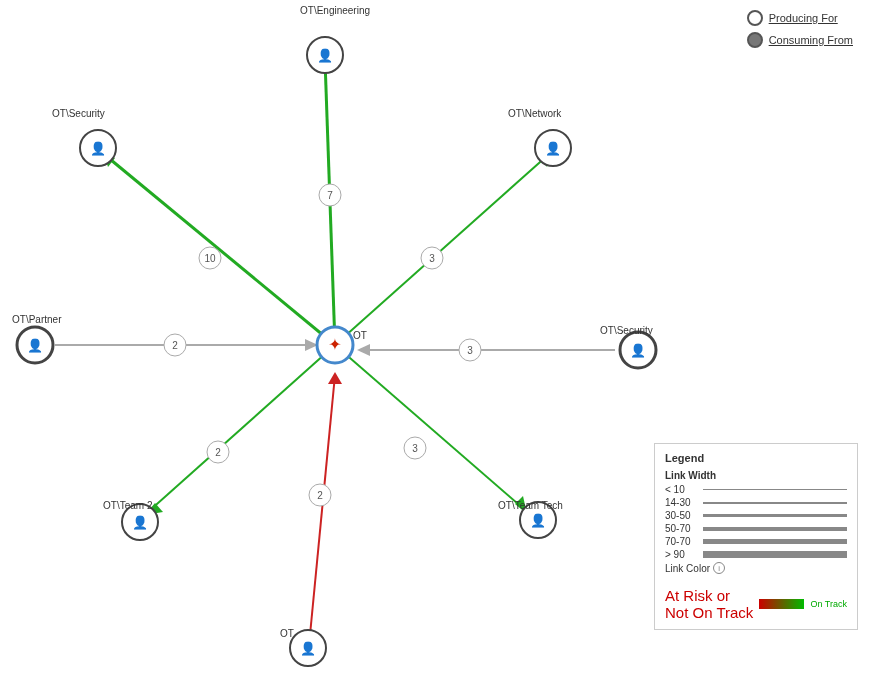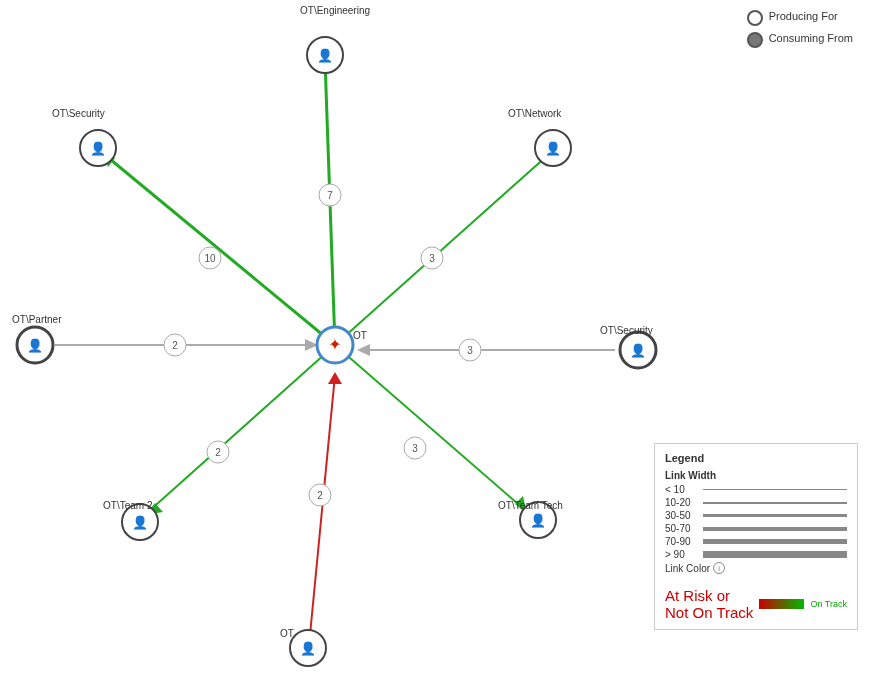--- a/index.html
+++ b/index.html
@@ -34,22 +34,23 @@
     }
     
     .legend-top {
       position: absolute;
       top: 10px;
       right: 20px;
       font-size: 11px;
     }
     .legend-top-item {
       display: flex;
-      align-items: flex-start;
+      align-items: center;
       margin-bottom: 6px;
+      text-decoration: underline;
     }
     .legend-circle-open {
       width: 16px; height: 16px;
       border-radius: 50%;
       border: 2px solid #555;
       background: #fff;
       margin-right: 6px;
       flex-shrink: 0;
     }
     .legend-circle-filled {
@@ -240,33 +241,33 @@
 
   <div class="legend-box">
     <div class="legend-box-title">Legend</div>
 
     <div class="legend-section-title">Link Width</div>
     <div class="link-width-row">
       <span class="link-width-label">&lt; 10</span>
       <div class="link-width-line" style="height:1px;"></div>
     </div>
     <div class="link-width-row">
-      <span class="link-width-label">10-20</span>
+      <span class="link-width-label">14-30</span>
       <div class="link-width-line" style="height:2px;"></div>
     </div>
     <div class="link-width-row">
       <span class="link-width-label">30-50</span>
       <div class="link-width-line" style="height:3px;"></div>
     </div>
     <div class="link-width-row">
       <span class="link-width-label">50-70</span>
       <div class="link-width-line" style="height:4px;"></div>
     </div>
     <div class="link-width-row">
-      <span class="link-width-label">70-90</span>
+      <span class="link-width-label">70-70</span>
       <div class="link-width-line" style="height:5px;"></div>
     </div>
     <div class="link-width-row">
       <span class="link-width-label">&gt; 90</span>
       <div class="link-width-line" style="height:7px;"></div>
     </div>
 
     <div class="link-color-title">
       <span>Link Color</span>
       <span class="info-icon">i</span>

